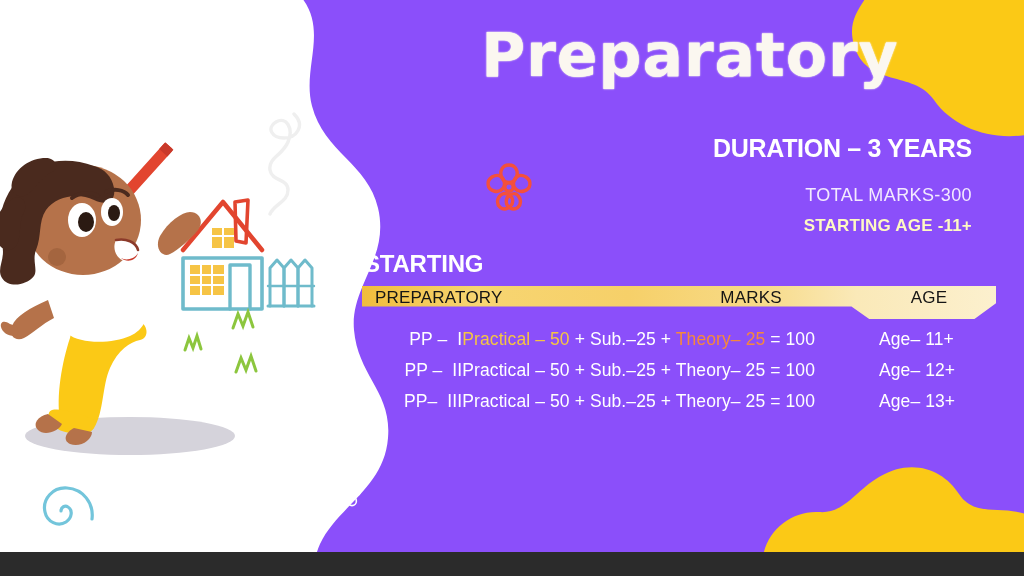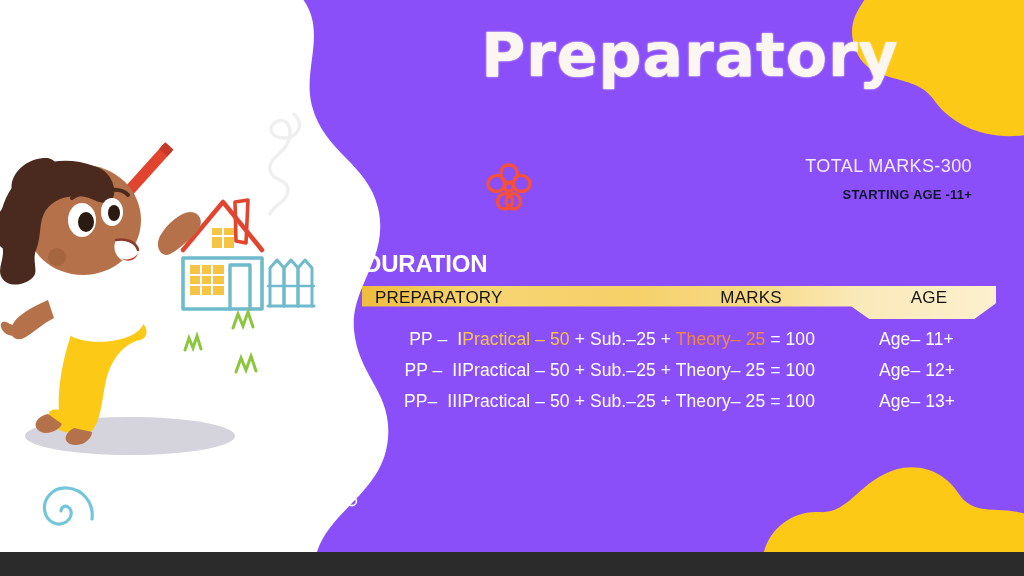--- a/index.html
+++ b/index.html
@@ -110,25 +110,25 @@
     color: #FFFFFF;
   }
   #info-marks {
     font-size: 18px;
     font-weight: 300;
     letter-spacing: 0.4px;
     margin-top: 22px;
     color: #F3EAFE;
   }
   #info-age {
-    font-size: 13px;
+    font-size: 17px;
     font-weight: bold;
     letter-spacing: 0.2px;
     margin-top: 10px;
-    color: #0f172a;
+    color: #fef9c3;
   }
 
   
   #classes-label {
     position: absolute;
     left: 364px;
     top: 250px;
     font-size: 24px;
     font-weight: bold;
     letter-spacing: -0.2px;
@@ -360,25 +360,26 @@
 
     <path d="M126,130 C136,128 146,132 148,140 C150,149 140,154 132,150
              C126,147 122,138 126,130 Z" fill="#FFFFFF"></path>
     <path d="M131,148 C137,153 146,151 148,143 C145,149 136,151 131,148 Z" fill="#C9392A"></path>
     <path d="M126,130 C136,128 146,132 148,140" stroke="#8C3A2A" stroke-width="2.6" fill="none" stroke-linecap="round"></path>
   </svg>
 
   <div id="title">Preparatory</div>
 
   <div id="info-block">
+    <div id="info-duration">DURATION – 3 YEARS</div>
     <div id="info-marks">TOTAL MARKS-300</div>
     <div id="info-age">STARTING AGE -11+</div>
   </div>
 
-  <div id="classes-label">DURATION</div>
+  <div id="classes-label">STARTING</div>
 
   <div id="table-wrap">
     <div id="header-bar">
       <div class="hcell" id="hcell-prep">PREPARATORY</div>
       <div class="hcell" id="hcell-marks">MARKS</div>
       <div class="hcell" id="hcell-age">AGE</div>
     </div>
     <div id="rows">
         <div class="row">
           <div class="cell-class">PP –  I</div>

